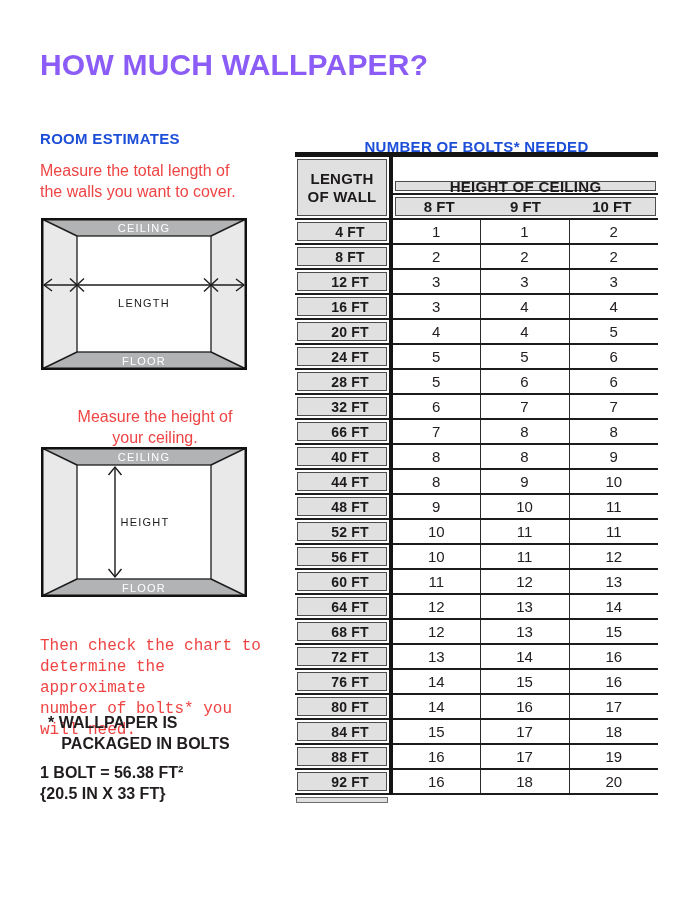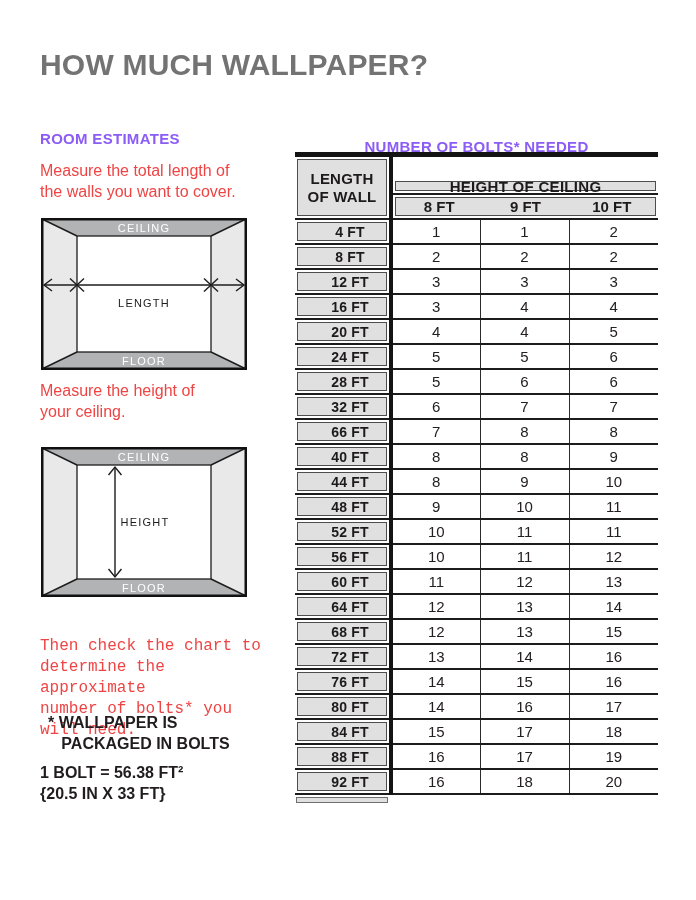--- a/index.html
+++ b/index.html
@@ -5,35 +5,35 @@
   * { box-sizing: border-box; }
   html, body { margin: 0; padding: 0; }
   body {
     width: 696px; height: 900px; position: relative; overflow: hidden;
     background: #ffffff;
     font-family: "Liberation Sans", "DejaVu Sans", sans-serif;
     color: #231f20;
   }
   .page-title {
     position: absolute; left: 40px; top: 28px;
-    font-size: 30px; font-weight: bold; color: #737373; letter-spacing: 0.2px;
+    font-size: 30px; font-weight: bold; color: #8b5cf6; letter-spacing: 0.2px;
   }
   .section-heading {
     position: absolute; top: 130px;
-    font-size: 15px; font-weight: bold; color: #8b5cf6; letter-spacing: 0.3px;
+    font-size: 15px; font-weight: bold; color: #1d4ed8; letter-spacing: 0.3px;
   }
   #room-estimates-heading { left: 40px; }
   #bolts-heading { left: 295px; width: 363px; text-align: center; margin-top: 8px; }
 
   .instruction {
     position: absolute; left: 40px; width: 230px;
     font-size: 16px; line-height: 21px; white-space: pre-line; color: #ef4444;
   }
   #step1-text { top: 160px; }
-  #step2-text { top: 380px; }
+  #step2-text { top: 406px; text-align: center; }
   #step3-text { top: 636px; font-family: Liberation Mono, monospace; }
 
   .diagram { position: absolute; left: 41px; }
   #diagram-length { top: 218px; }
   #diagram-height { top: 447px; }
 
   .footnote {
     position: absolute; left: 40px;
     font-size: 16px; font-weight: bold; line-height: 21px;
     white-space: pre-wrap; color: #211d1e;

